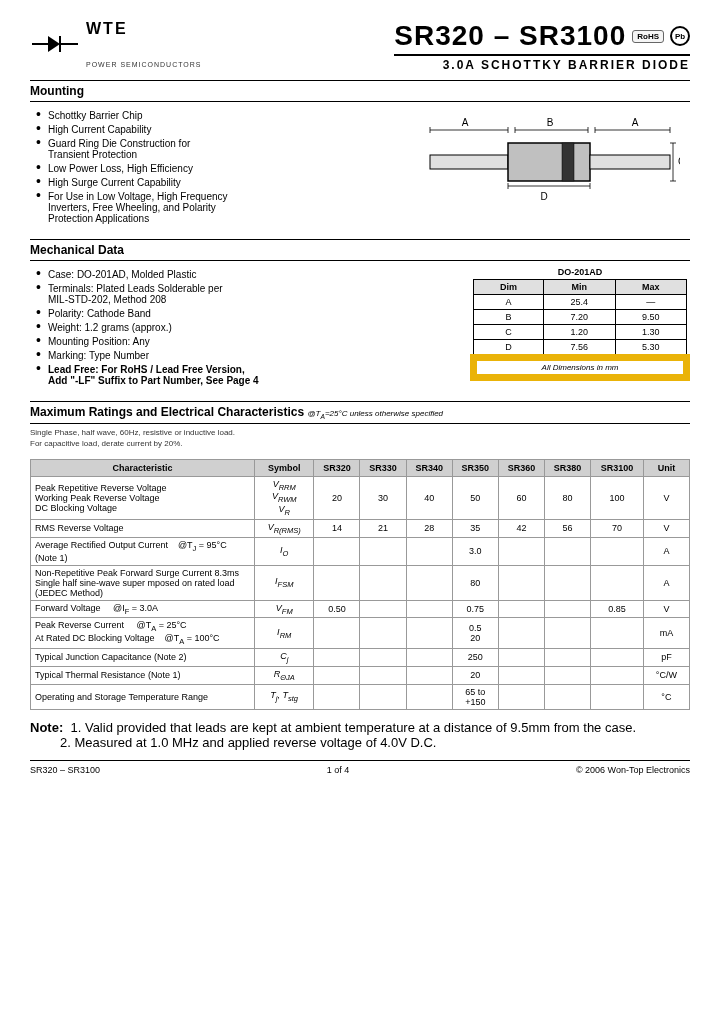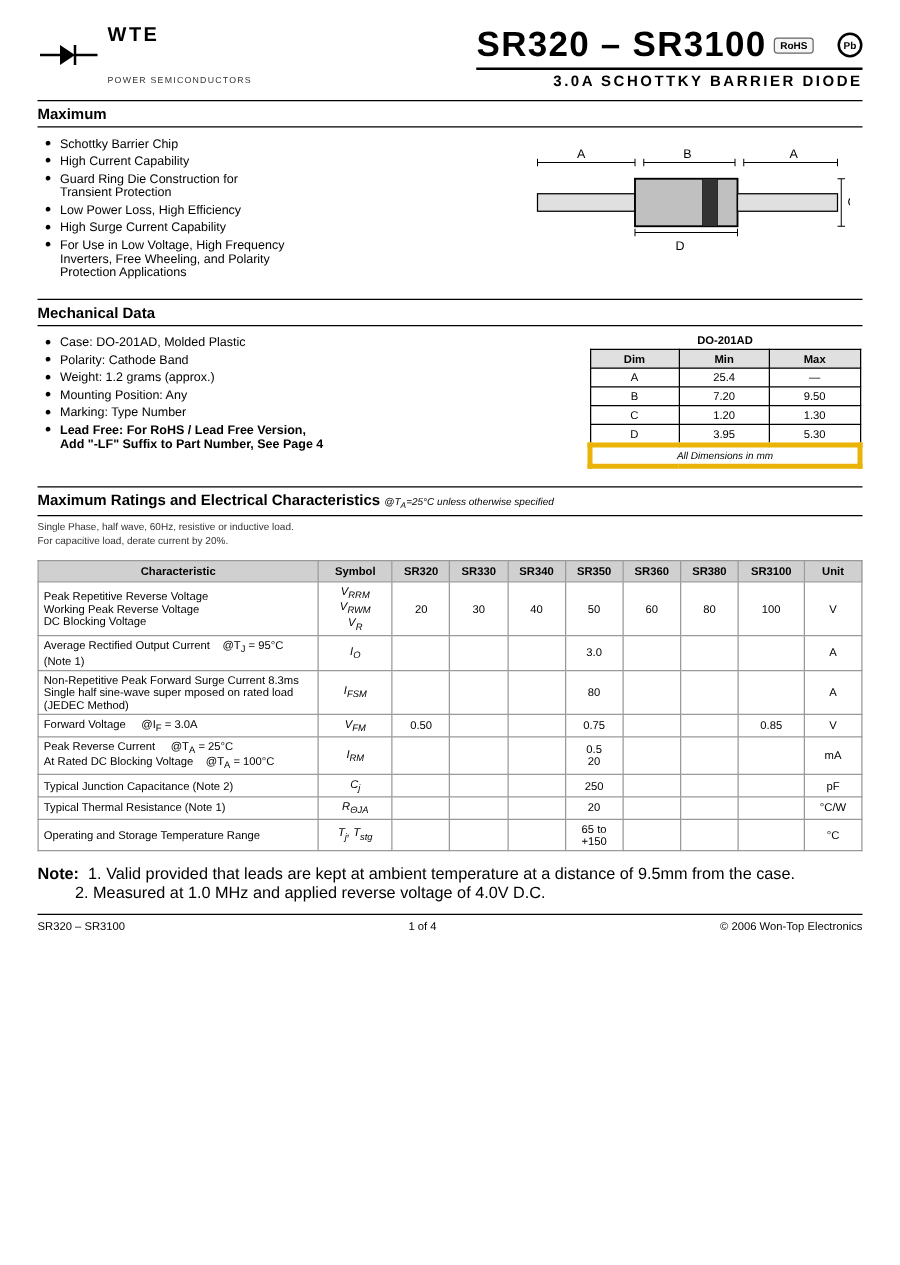--- a/index.html
+++ b/index.html
@@ -220,32 +220,32 @@
     </svg>
     <div class="wte-text">
       <span class="logo-text">WTE</span>
       <span class="logo-sub">POWER SEMICONDUCTORS</span>
     </div>
   </div>
   <div class="title-area">
     <div style="display:flex;align-items:center;gap:6px;justify-content:flex-end;">
       <span class="part-number">SR320 – SR3100</span>
       <div style="display:flex;flex-direction:column;align-items:center;gap:2px;">
-        <div style="display:flex;align-items:center;gap:19px;">
+        <div style="display:flex;align-items:center;gap:6px;">
           <div style="border:1px solid #666;border-radius:3px;padding:1px 4px;font-size:8px;font-weight:bold;background:#f5f5f5;">RoHS</div>
           <div style="border:2px solid #000;border-radius:50%;width:20px;height:20px;display:inline-flex;align-items:center;justify-content:center;font-size:8px;font-weight:bold;">Pb</div>
         </div>
       </div>
     </div>
     <div class="part-number-sub">3.0A SCHOTTKY BARRIER DIODE</div>
   </div>
 </div>
 
 <div class="section-header">
-  <span>Maximum</span>
+  <span>Mounting</span>
 </div>
 
 <div class="features-section">
   <div class="features-left">
     <ul class="bullet-list">
       <li>Schottky Barrier Chip</li>
       <li>High Current Capability</li>
       <li>Guard Ring Die Construction for<br>Transient Protection</li>
       <li>Low Power Loss, High Efficiency</li>
       <li>High Surge Current Capability</li>
@@ -294,20 +294,21 @@
 </div>
 
 <div class="section-header">
   <span>Mechanical Data</span>
 </div>
 
 <div class="mech-section">
   <div class="mech-left">
     <ul class="bullet-list">
       <li>Case: DO-201AD, Molded Plastic</li>
+      <li>Terminals: Plated Leads Solderable per<br>MIL-STD-202, Method 208</li>
       <li>Polarity: Cathode Band</li>
       <li>Weight: 1.2 grams (approx.)</li>
       <li>Mounting Position: Any</li>
       <li>Marking: Type Number</li>
       <li><strong>Lead Free: For RoHS / Lead Free Version,<br>Add "-LF" Suffix to Part Number, See Page 4</strong></li>
     </ul>
   </div>
   <div class="mech-right">
     <table class="dim-table">
       <caption>DO-201AD</caption>
@@ -329,25 +330,25 @@
           <td>7.20</td>
           <td>9.50</td>
         </tr>
         <tr>
           <td>C</td>
           <td>1.20</td>
           <td>1.30</td>
         </tr>
         <tr>
           <td>D</td>
-          <td>3.95</td>
+          <td>7.56</td>
           <td>5.30</td>
         </tr>
         <tr>
-          <td colspan="3" style="font-style:italic;font-size:8px;border:4px solid #eab308;margin-left:27px;">All Dimensions in mm</td>
+          <td colspan="3" style="font-style:italic;font-size:8px;border:7px solid #eab308;margin-left:27px;">All Dimensions in mm</td>
         </tr>
       </tbody>
     </table>
   </div>
 </div>
 
 <div class="max-ratings-section">
   <div class="max-ratings-header">
     <span class="max-ratings-title">Maximum Ratings and Electrical Characteristics </span>
     <span class="max-ratings-note">@T<sub>A</sub>=25°C unless otherwise specified</span>
@@ -382,20 +383,32 @@
         <td class="val-col">20</td>
         <td class="val-col">30</td>
         <td class="val-col">40</td>
         <td class="val-col">50</td>
         <td class="val-col">60</td>
         <td class="val-col">80</td>
         <td class="val-col">100</td>
         <td class="val-col">V</td>
       </tr>
 
+      <tr>
+        <td class="char-col">RMS Reverse Voltage</td>
+        <td class="sym-col">V<sub>R(RMS)</sub></td>
+        <td class="val-col">14</td>
+        <td class="val-col">21</td>
+        <td class="val-col">28</td>
+        <td class="val-col">35</td>
+        <td class="val-col">42</td>
+        <td class="val-col">56</td>
+        <td class="val-col">70</td>
+        <td class="val-col">V</td>
+      </tr>
 
       <tr>
         <td class="char-col">
           Average Rectified Output Current &nbsp;&nbsp;&nbsp;@T<sub>J</sub> = 95°C<br>
           (Note 1)
         </td>
         <td class="sym-col">I<sub>O</sub></td>
         <td class="val-col"></td>
         <td class="val-col"></td>
         <td class="val-col"></td>

